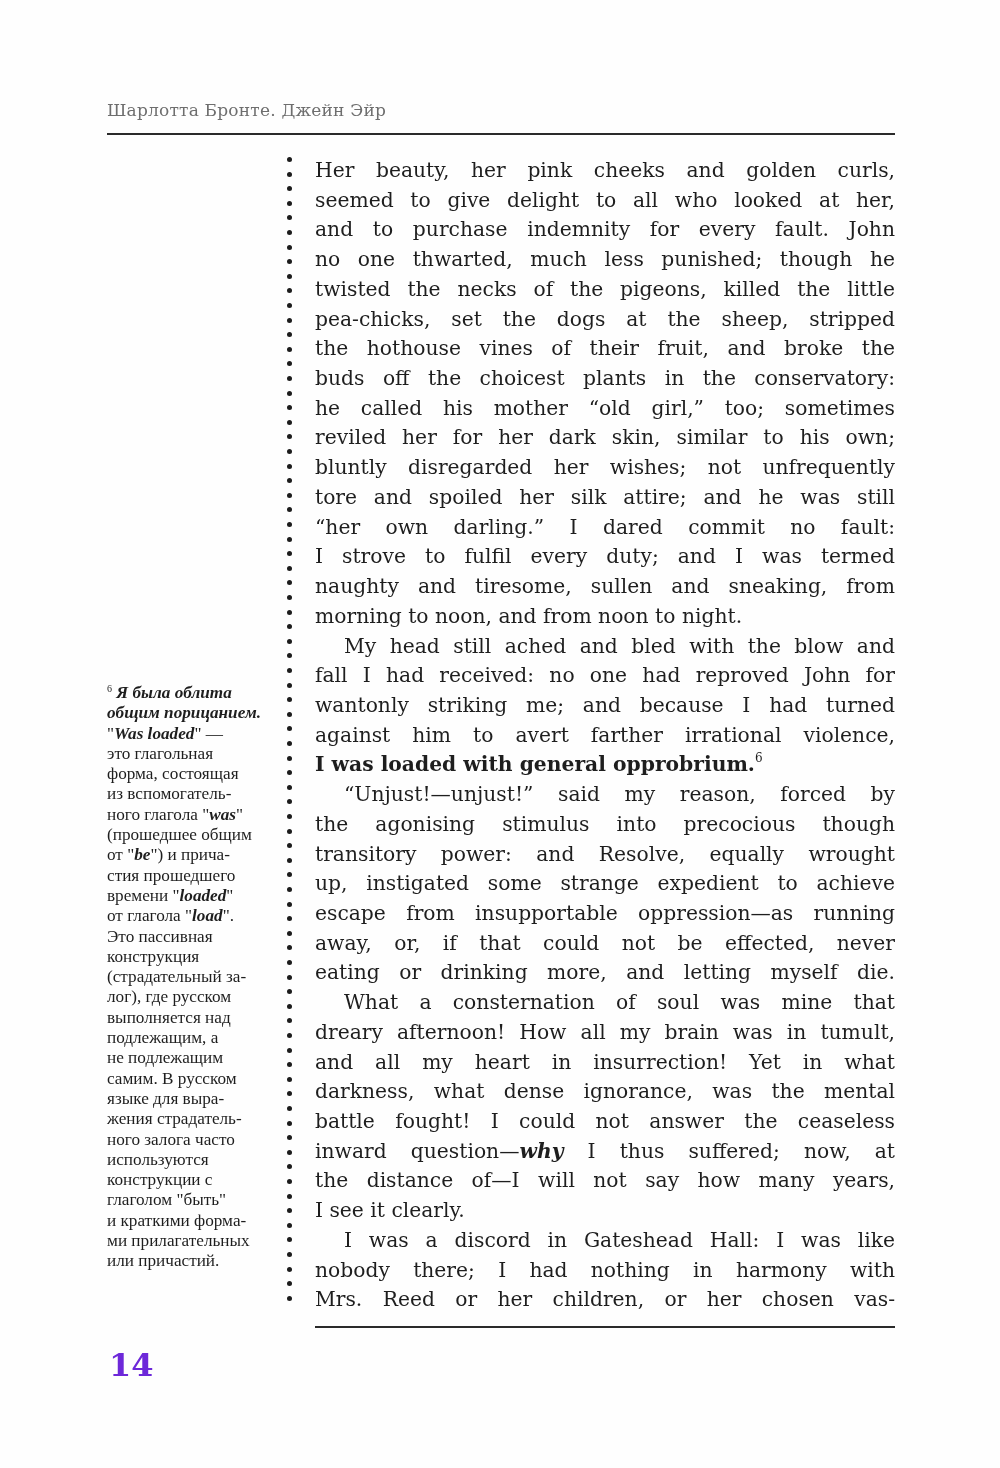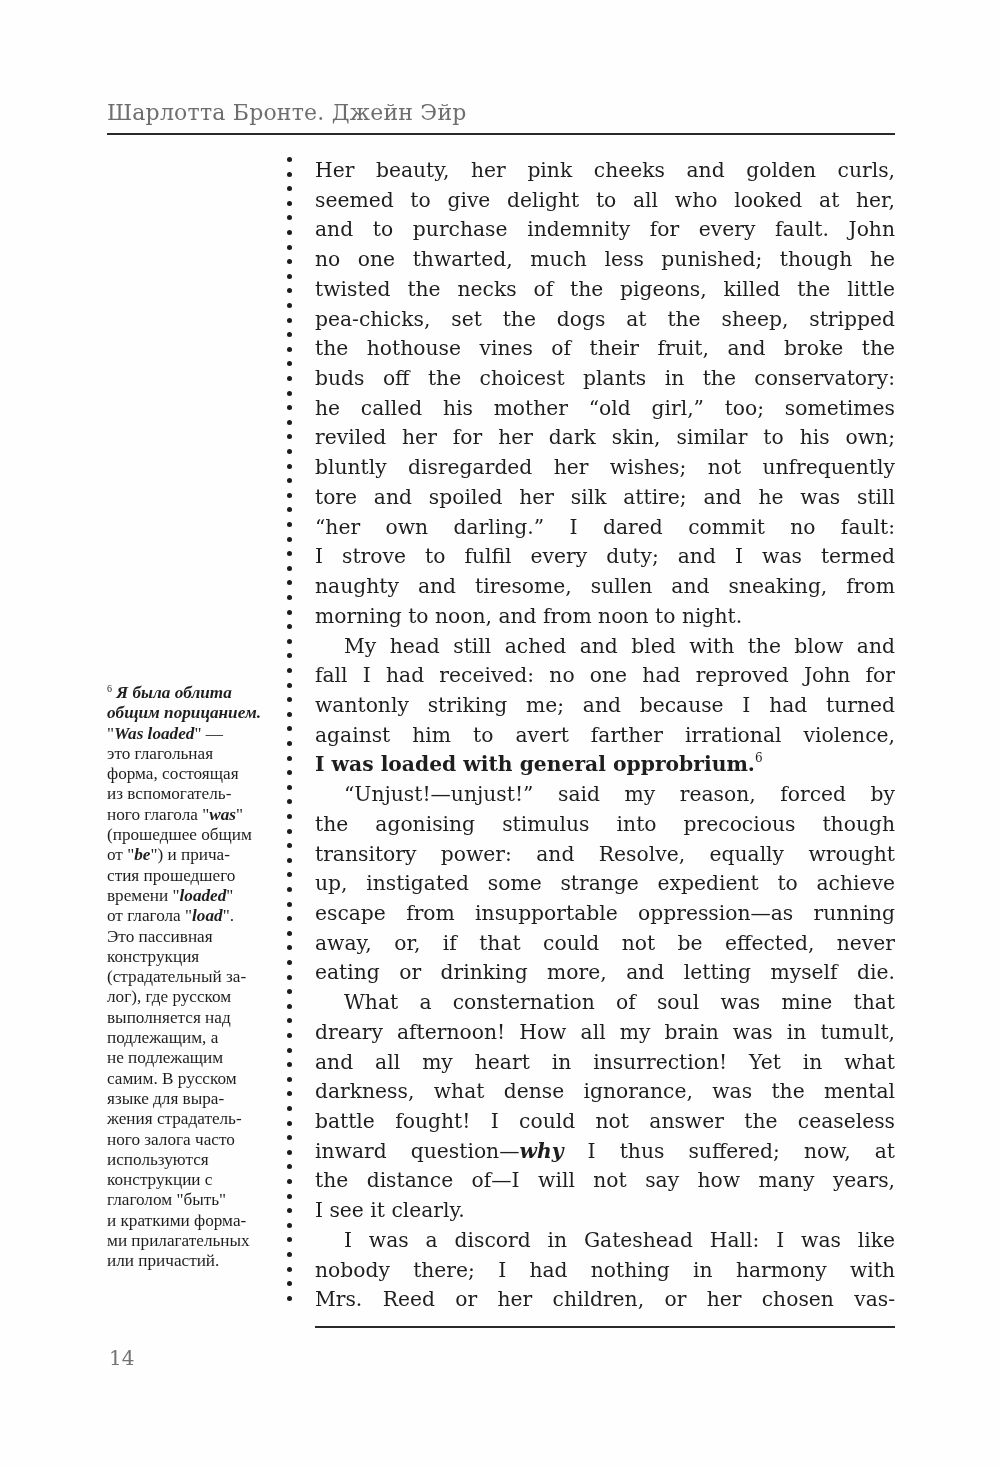--- a/index.html
+++ b/index.html
@@ -1,20 +1,20 @@
 <!DOCTYPE html>
 <html><head>
 <meta charset="utf-8">
 <style>
   html, body { margin: 0; padding: 0; background: #ffffff; }
   body { width: 1000px; height: 1468px; position: relative; overflow: hidden; }
   .page { position: absolute; left: 0; top: 0; width: 1000px; height: 1468px; background: #fefefe; }
   .running-head {
     position: absolute; left: 107px; top: 100px;
-    font-family: "DejaVu Serif", serif; font-size: 22px; color: #6e6e6e;
+    font-family: "DejaVu Serif", serif; font-size: 17px; color: #6e6e6e;
     letter-spacing: 0.2px; white-space: nowrap;
   }
   .rule-top { position: absolute; left: 107px; top: 133px; width: 788px; height: 2px; background: #2a2a2a; }
   .rule-bottom { position: absolute; left: 315px; top: 1326px; width: 580px; height: 2px; background: #2a2a2a; }
   .dots { position: absolute; left: 287px; top: 157px; width: 6px; }
   .dot { position: absolute; left: 0; width: 5px; height: 5px; border-radius: 50%; background: #1c1c1c; }
   .main {
     position: absolute; left: 315px; top: 156px; width: 580px;
     font-family: "DejaVu Serif", serif; font-size: 20.3px; color: #1e1e1e;
   }
@@ -29,21 +29,21 @@
   sup.fn { font-size: 12px; vertical-align: 9px; line-height: 0; font-weight: normal; }
   .margin-note {
     position: absolute; left: 107px; top: 683px; width: 175px;
     font-family: "Liberation Serif", serif; font-size: 17.2px; color: #1e1e1e;
   }
   .mline { display: block; height: 20.3px; line-height: 20.3px; white-space: nowrap; }
   .mline .sup { font-size: 10px; vertical-align: 6px; line-height: 0; }
   .mline .bi { font-weight: bold; font-style: italic; }
   .folio {
     position: absolute; left: 109px; top: 1346px;
-    font-family: "DejaVu Serif", serif; font-size: 20px; font-weight: normal; color: #737373;
+    font-family: "DejaVu Serif", serif; font-size: 32px; font-weight: bold; color: #6d28d9;
   }
 </style>
 </head>
 <body>
 
 <div class="page">
 
   <div class="running-head">Шарлотта Бронте. Джейн Эйр</div>
   <div class="rule-top"></div>
 

